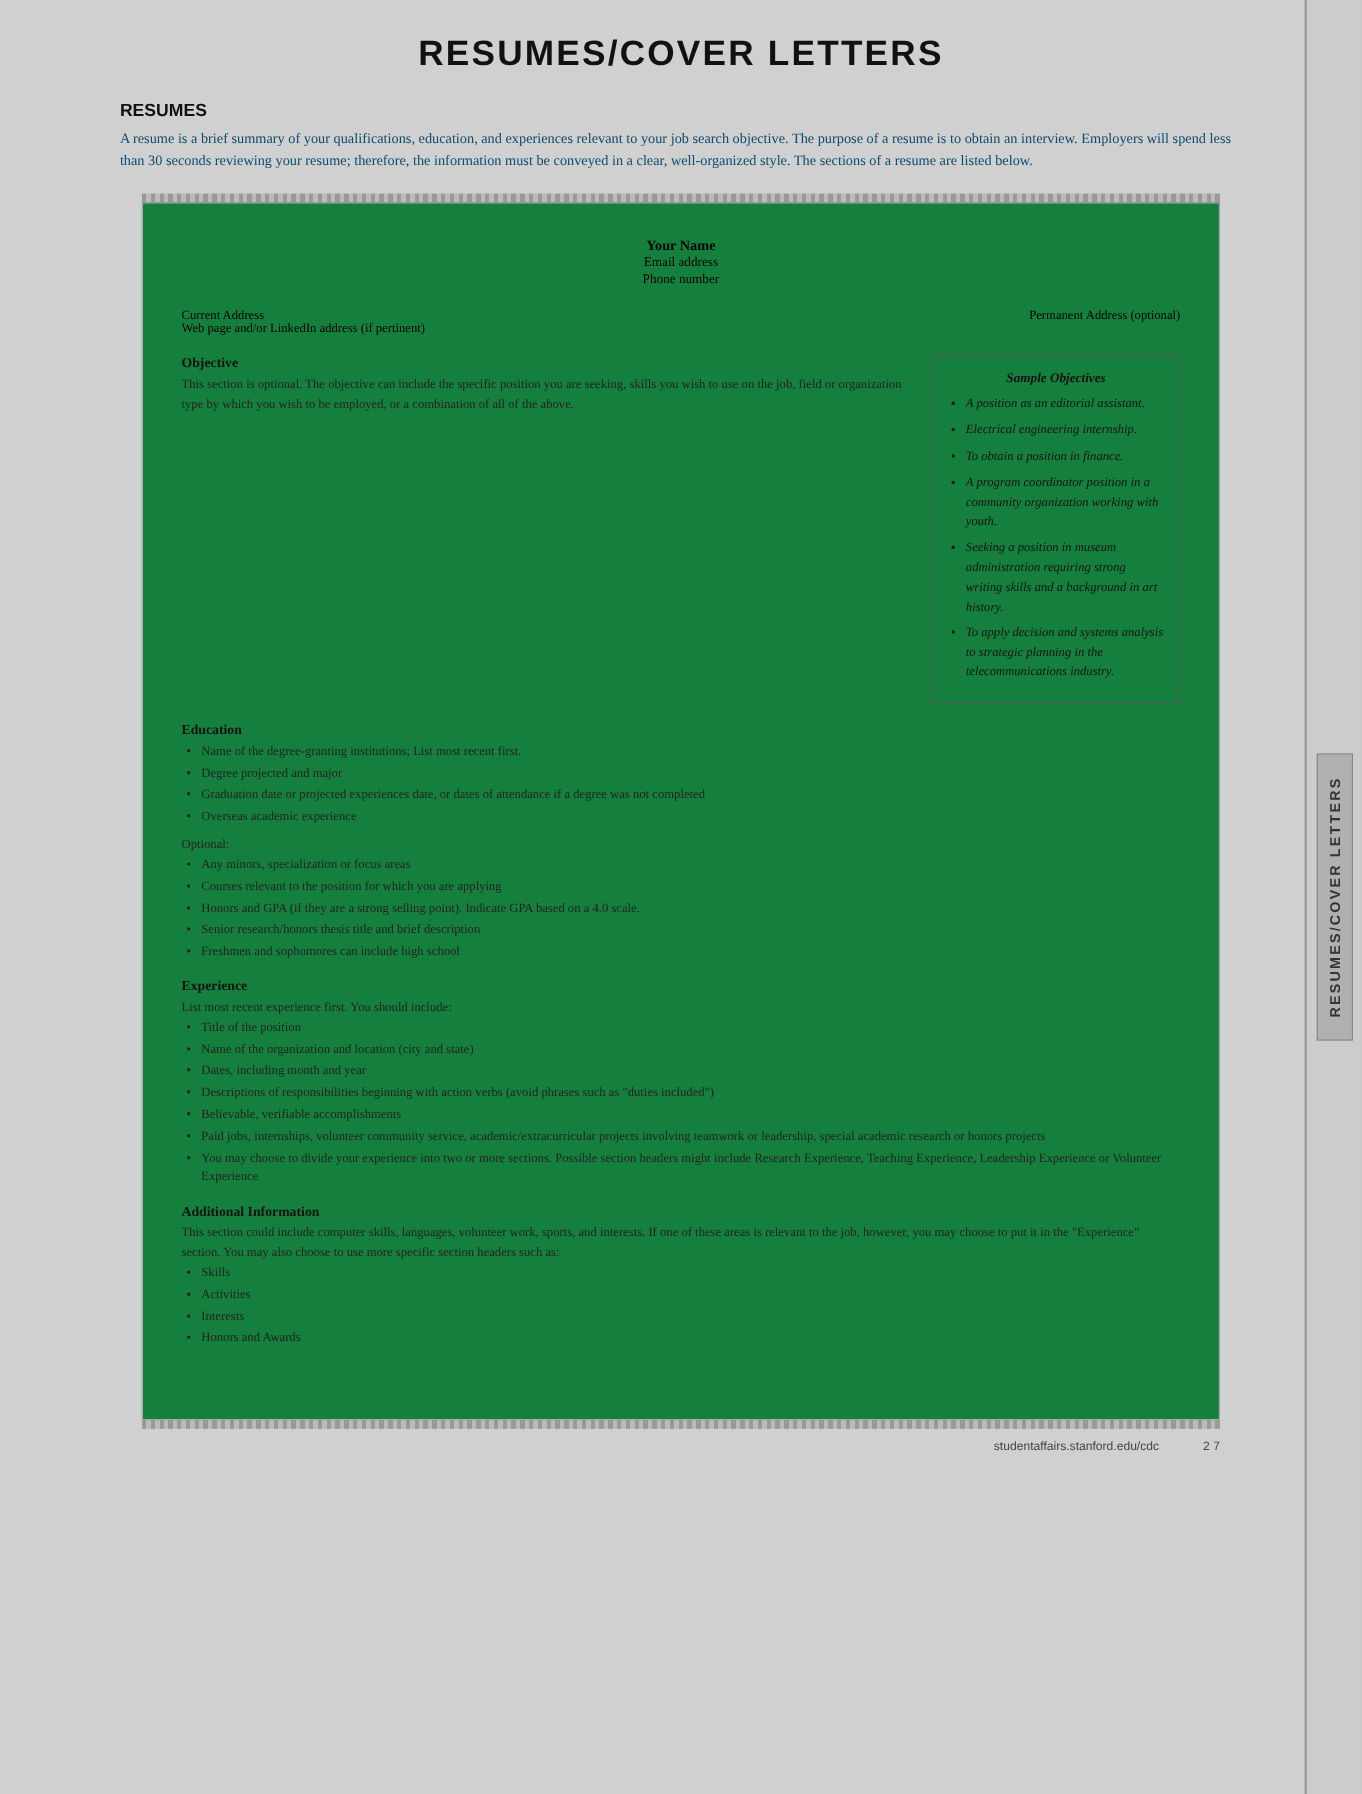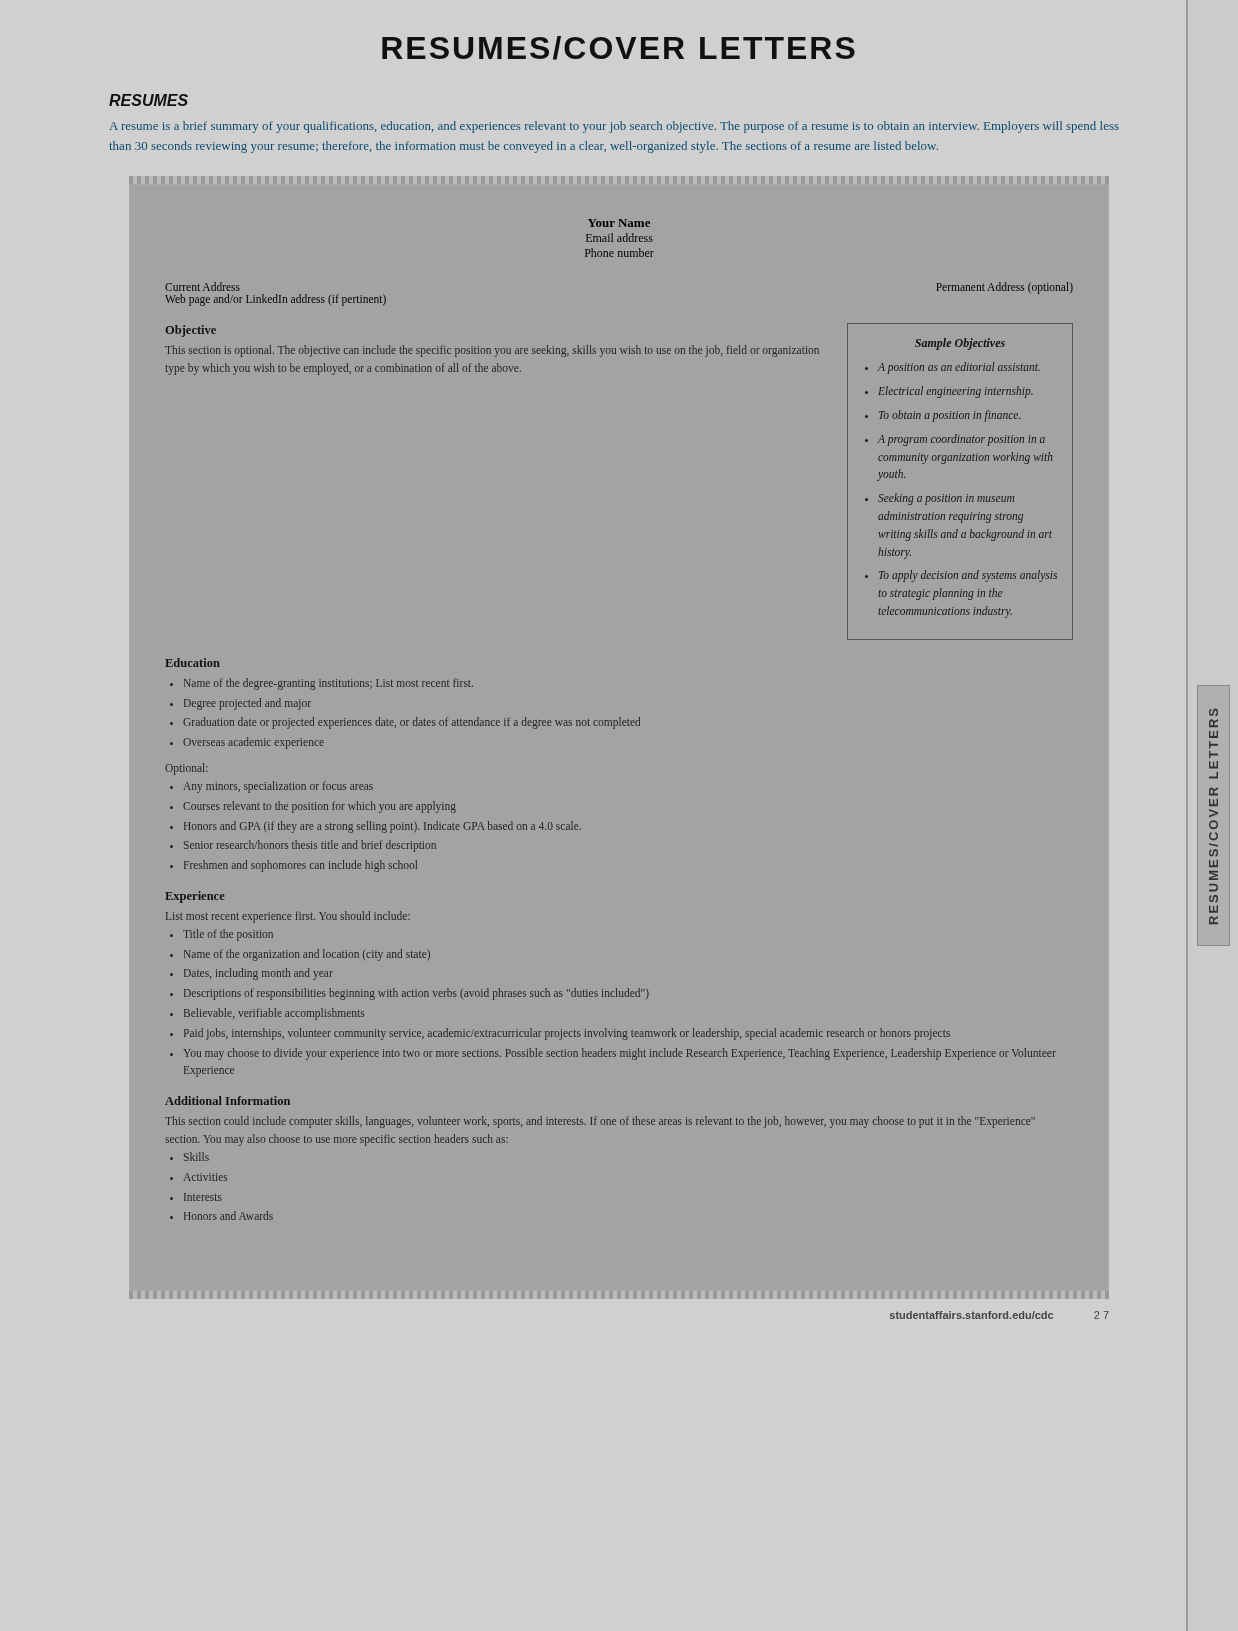--- a/index.html
+++ b/index.html
@@ -67,33 +67,32 @@
       margin-bottom: 25px;
       color: #111;
     }
 
     .section-heading {
       font-family: Arial, Helvetica, sans-serif;
       font-size: 16px;
       font-weight: 900;
       margin-bottom: 6px;
       color: #111;
-      font-style: italic;
     }
 
     .intro-text {
       font-size: 13px;
       line-height: 1.55;
       margin-bottom: 20px;
       color: #0c4a6e;
     }
 
     
     .document-area {
-      background: #a3a3a3;
+      background: #15803d;
       border: 1px solid #aaa;
       width: 980px;
       padding: 30px 35px 50px 35px;
       position: relative;
       margin: 0 auto;
     }
 
     
     .resume-header {
       text-align: center;
@@ -203,21 +202,20 @@
       padding: 10px 0 6px 0;
       font-size: 11px;
       color: #444;
       font-family: Arial, Helvetica, sans-serif;
       gap: 40px;
     }
 
     .footer-url {
       font-size: 11px;
       color: #444;
-      font-weight: bold;
     }
 
     .footer-page {
       font-size: 11px;
       color: #444;
     }
 
     
     .doc-divider-top {
       width: 980px;

